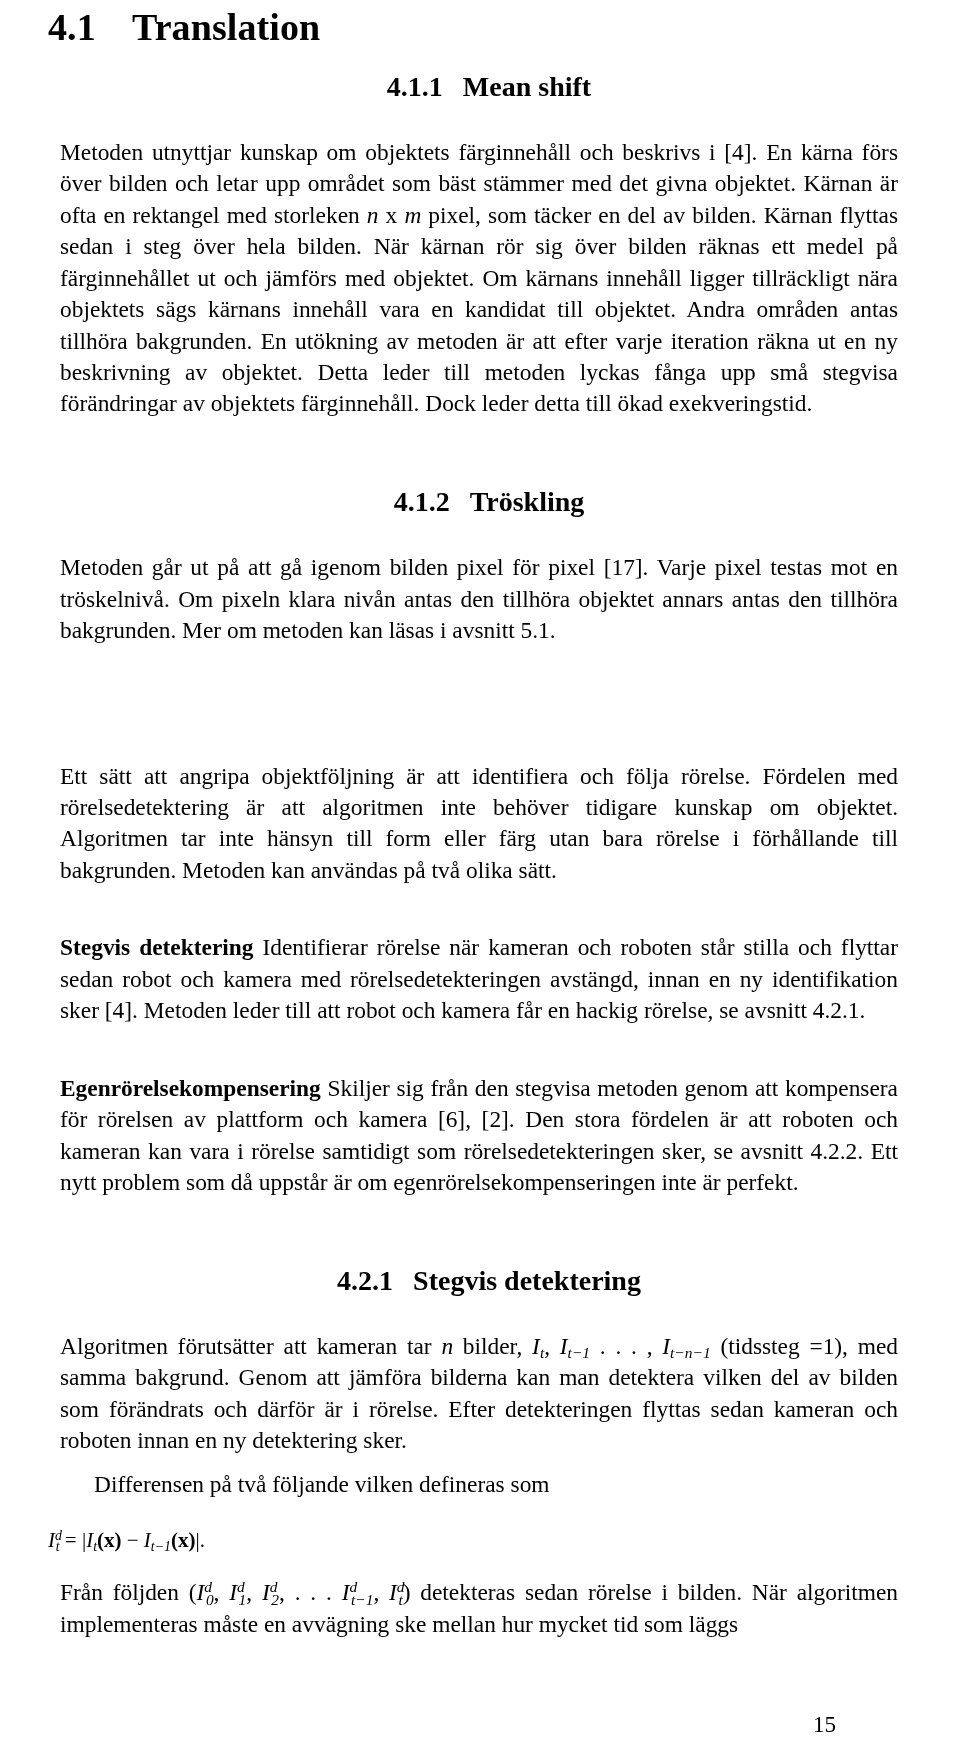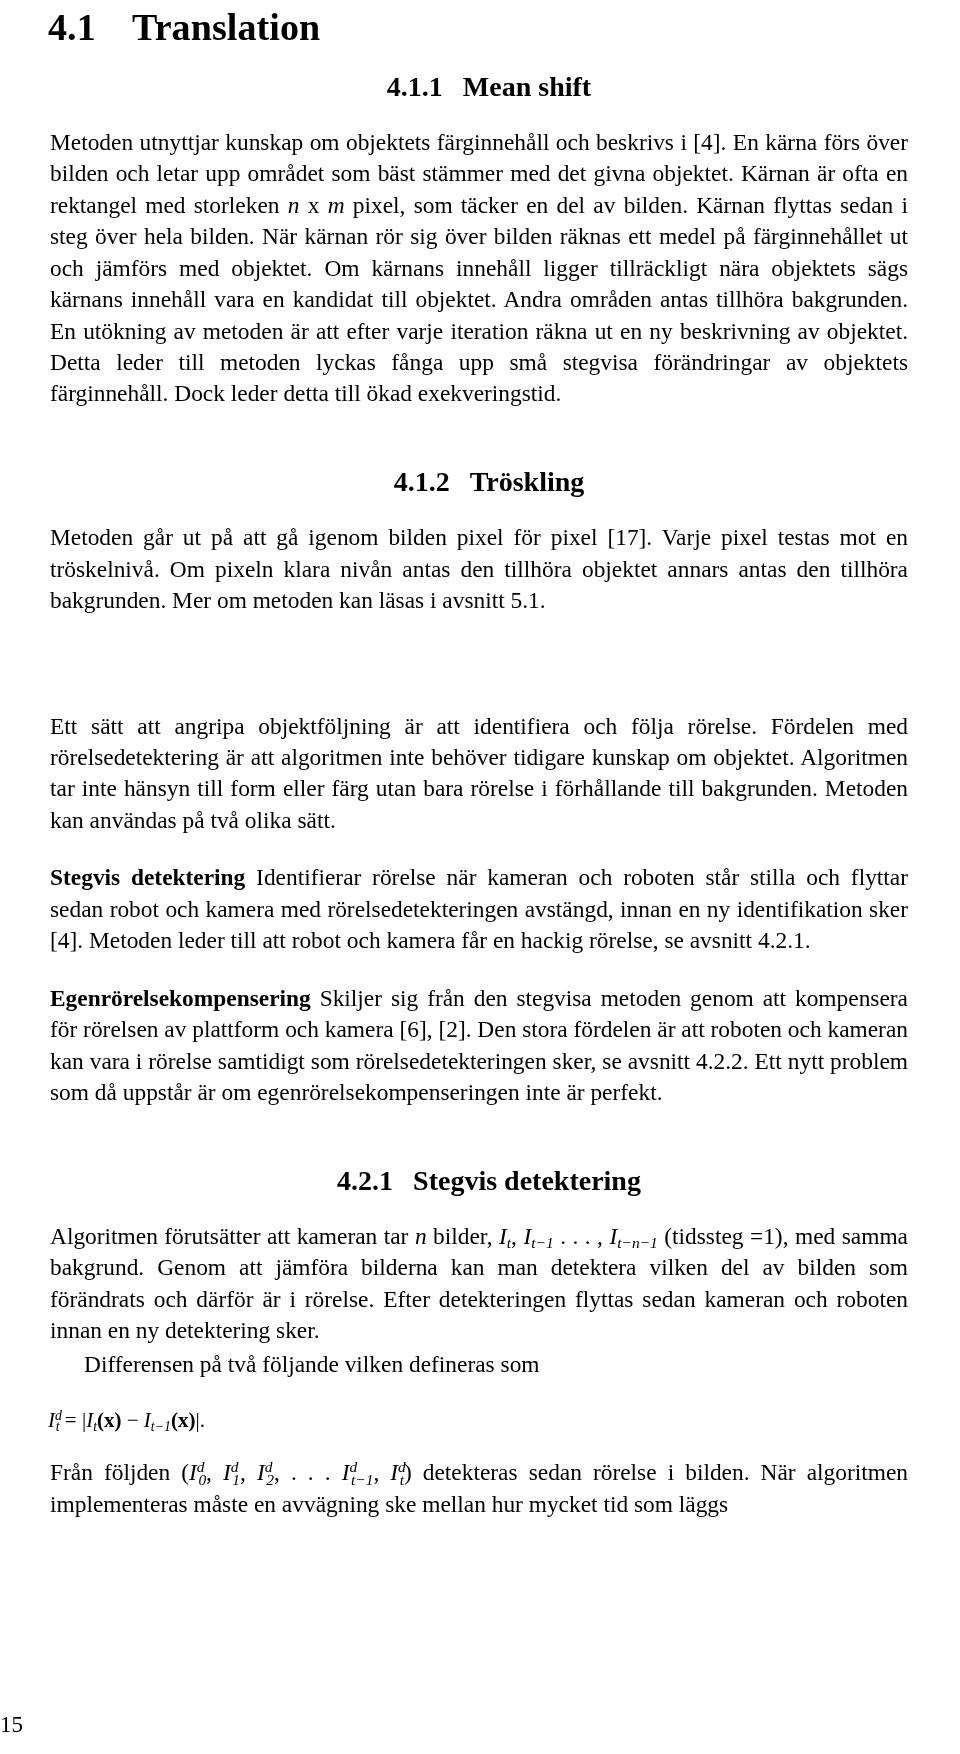--- a/index.html
+++ b/index.html
@@ -52,21 +52,21 @@
     margin: 0;
     line-height: 1.15;
   }
   h1.sec2 .num { display: inline-block; min-width: 84px; }
 
   p.body {
     font-size: 23.4px;
     line-height: 1.345;
     text-align: justify;
     text-justify: inter-word;
-    margin: 2px;
+    margin: 12px;
     hyphens: manual;
   }
 
   .lead { font-weight: bold; }
 
   .spacer-lg { height: 54px; }
   .spacer-md { height: 36px; }
   .spacer-sm { height: 22px; }
 
   i.mathvar {
@@ -91,21 +91,21 @@
 
   .bx { font-weight: bold; font-style: normal; }
 
   .indent { text-indent: 34px; }
 
   .pagenum {
     position: absolute;
     bottom: 16px;
     left: 0;
     width: 836px;
-    text-align: left;
+    text-align: right;
     font-size: 23px;
   }
 
   .nowrap { white-space: nowrap; }
 </style>
 </head>
 <body>
 
 <div class="page">
   <div class="content">

